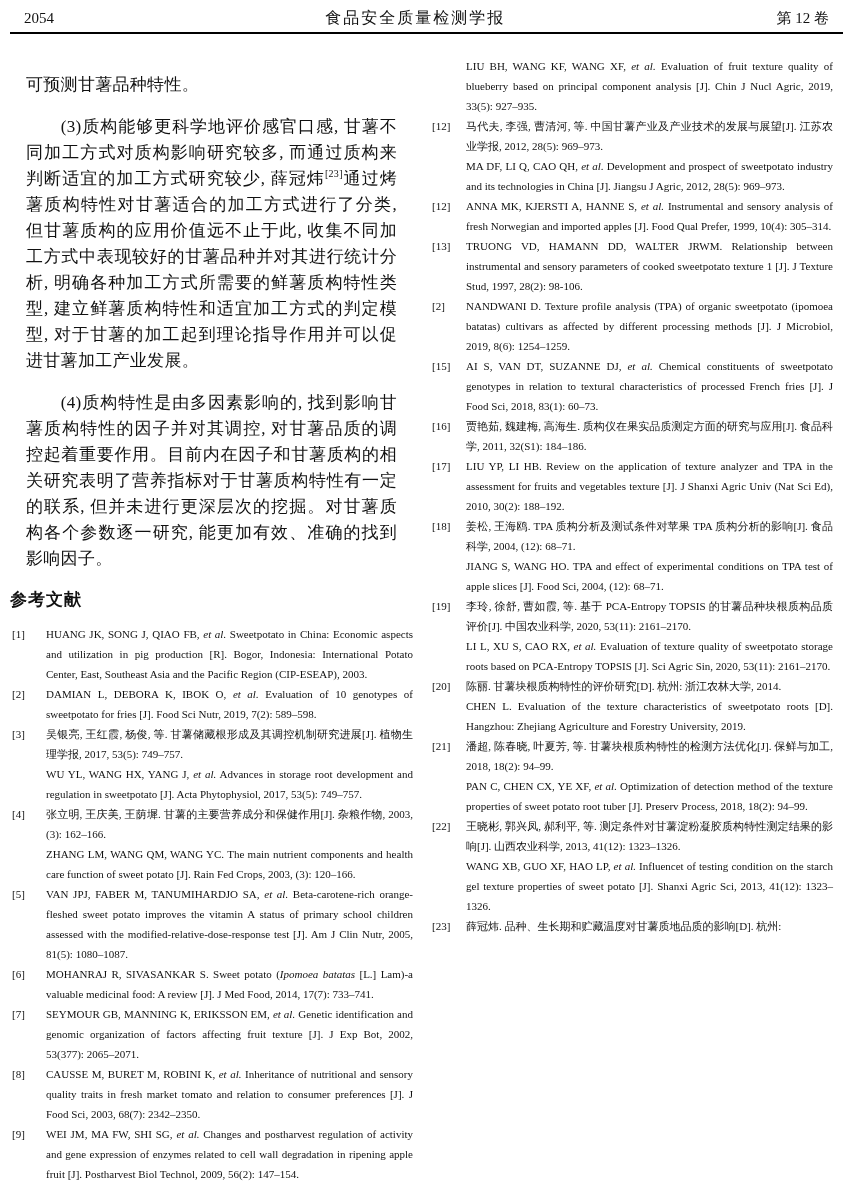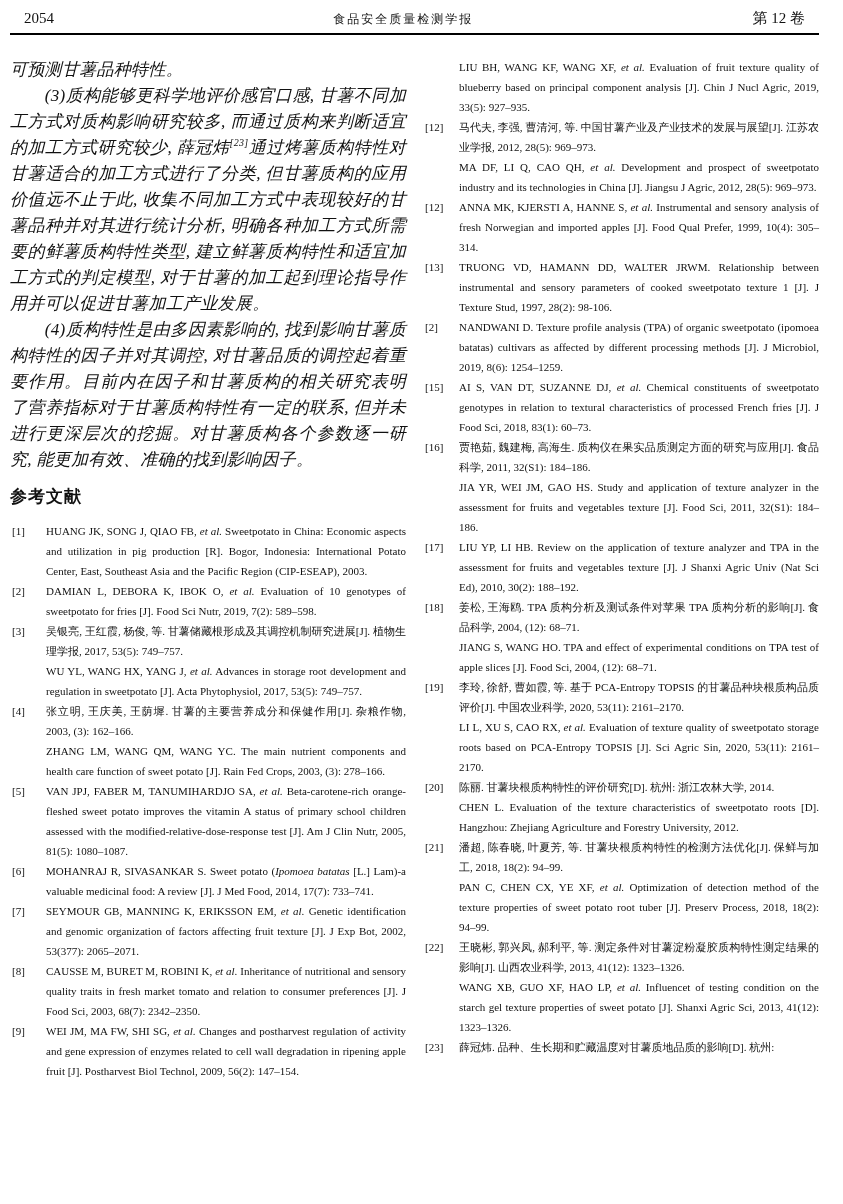--- a/index.html
+++ b/index.html
@@ -1,53 +1,52 @@
 <!DOCTYPE html>
 <html><head>
 <meta charset="utf-8">
 <style>
   html, body { margin: 0; padding: 0; background: #ffffff; }
   .page {
     position: relative;
     width: 843px;
     height: 1204px;
     box-sizing: border-box;
-    padding: 6px 24px 0 10px;
+    padding: 6px 0 0 10px;
     overflow: hidden;
     background: #ffffff;
     color: #111111;
     font-family: "Liberation Serif", "DejaVu Serif", serif;
   }
   .page-header {
     display: flex;
     justify-content: space-between;
     align-items: baseline;
     font-size: 15px;
     padding: 2px 14px 0 14px;
     line-height: 20px;
   }
-  .journal-title { font-size: 12px; letter-spacing: 2px; }
+  .journal-title { font-size: 16px; letter-spacing: 2px; }
   .header-rule {
     border: none;
     border-top: 2.5px solid #000000;
     margin: 4px 0 0 0;
   }
   .columns {
     display: flex;
     gap: 17px;
     margin-top: 22px;
   }
   .col { width: 403px; }
   .para {
-    margin: 0;
+    margin: 16px;
     font-size: 17px;
     line-height: 26px;
     text-align: justify;
     letter-spacing: 0.3px;
-    font-style: italic;
   }
   .para.indent { text-indent: 2.05em; }
   .para sup { font-size: 10px; line-height: 0; }
   .refs-heading {
     font-family: "Liberation Sans", "DejaVu Sans", sans-serif;
     font-size: 17px;
     font-weight: bold;
     margin: 12px 0 13px 0;
     letter-spacing: 1px;
   }
@@ -101,21 +100,21 @@
             <span class="ref-num">[3]</span>
             <div class="ref-text">
               <span class="ref-part">吴银亮, 王红霞, 杨俊, 等. 甘薯储藏根形成及其调控机制研究进展[J]. 植物生理学报, 2017, 53(5): 749–757.</span>
               <span class="ref-part">WU YL, WANG HX, YANG J, <i>et al.</i> Advances in storage root development and regulation in sweetpotato [J]. Acta Phytophysiol, 2017, 53(5): 749–757.</span>
             </div>
           </div>
           <div class="ref-item">
             <span class="ref-num">[4]</span>
             <div class="ref-text">
               <span class="ref-part">张立明, 王庆美, 王荫墀. 甘薯的主要营养成分和保健作用[J]. 杂粮作物, 2003, (3): 162–166.</span>
-              <span class="ref-part">ZHANG LM, WANG QM, WANG YC. The main nutrient components and health care function of sweet potato [J]. Rain Fed Crops, 2003, (3): 278–166.</span>
+              <span class="ref-part">ZHANG LM, WANG QM, WANG YC. The main nutrient components and health care function of sweet potato [J]. Rain Fed Crops, 2003, (3): 120–166.</span>
             </div>
           </div>
           <div class="ref-item">
             <span class="ref-num">[5]</span>
             <div class="ref-text">
               <span class="ref-part">VAN JPJ, FABER M, TANUMIHARDJO SA, <i>et al.</i> Beta-carotene-rich orange-fleshed sweet potato improves the vitamin A status of primary school children assessed with the modified-relative-dose-response test [J]. Am J Clin Nutr, 2005, 81(5): 1080–1087.</span>
             </div>
           </div>
           <div class="ref-item">
             <span class="ref-num">[6]</span>
@@ -179,21 +178,20 @@
           <div class="ref-item">
             <span class="ref-num">[15]</span>
             <div class="ref-text">
               <span class="ref-part">AI S, VAN DT, SUZANNE DJ, <i>et al.</i> Chemical constituents of sweetpotato genotypes in relation to textural characteristics of processed French fries [J]. J Food Sci, 2018, 83(1): 60–73.</span>
             </div>
           </div>
           <div class="ref-item">
             <span class="ref-num">[16]</span>
             <div class="ref-text">
               <span class="ref-part">贾艳茹, 魏建梅, 高海生. 质构仪在果实品质测定方面的研究与应用[J]. 食品科学, 2011, 32(S1): 184–186.</span>
-              <span class="ref-part">JIA YR, WEI JM, GAO HS. Study and application of texture analyzer in the assessment for fruits and vegetables texture [J]. Food Sci, 2011, 32(S1): 184–186.</span>
             </div>
           </div>
           <div class="ref-item">
             <span class="ref-num">[17]</span>
             <div class="ref-text">
               <span class="ref-part">LIU YP, LI HB. Review on the application of texture analyzer and TPA in the assessment for fruits and vegetables texture [J]. J Shanxi Agric Univ (Nat Sci Ed), 2010, 30(2): 188–192.</span>
             </div>
           </div>
           <div class="ref-item">
             <span class="ref-num">[18]</span>
@@ -206,21 +204,21 @@
             <span class="ref-num">[19]</span>
             <div class="ref-text">
               <span class="ref-part">李玲, 徐舒, 曹如霞, 等. 基于 PCA-Entropy TOPSIS 的甘薯品种块根质构品质评价[J]. 中国农业科学, 2020, 53(11): 2161–2170.</span>
               <span class="ref-part">LI L, XU S, CAO RX, <i>et al.</i> Evaluation of texture quality of sweetpotato storage roots based on PCA-Entropy TOPSIS [J]. Sci Agric Sin, 2020, 53(11): 2161–2170.</span>
             </div>
           </div>
           <div class="ref-item">
             <span class="ref-num">[20]</span>
             <div class="ref-text">
               <span class="ref-part">陈丽. 甘薯块根质构特性的评价研究[D]. 杭州: 浙江农林大学, 2014.</span>
-              <span class="ref-part">CHEN L. Evaluation of the texture characteristics of sweetpotato roots [D]. Hangzhou: Zhejiang Agriculture and Forestry University, 2012.</span>
+              <span class="ref-part">CHEN L. Evaluation of the texture characteristics of sweetpotato roots [D]. Hangzhou: Zhejiang Agriculture and Forestry University, 2019.</span>
             </div>
           </div>
           <div class="ref-item">
             <span class="ref-num">[21]</span>
             <div class="ref-text">
               <span class="ref-part">潘超, 陈春晓, 叶夏芳, 等. 甘薯块根质构特性的检测方法优化[J]. 保鲜与加工, 2018, 18(2): 94–99.</span>
               <span class="ref-part">PAN C, CHEN CX, YE XF, <i>et al.</i> Optimization of detection method of the texture properties of sweet potato root tuber [J]. Preserv Process, 2018, 18(2): 94–99.</span>
             </div>
           </div>
           <div class="ref-item">

